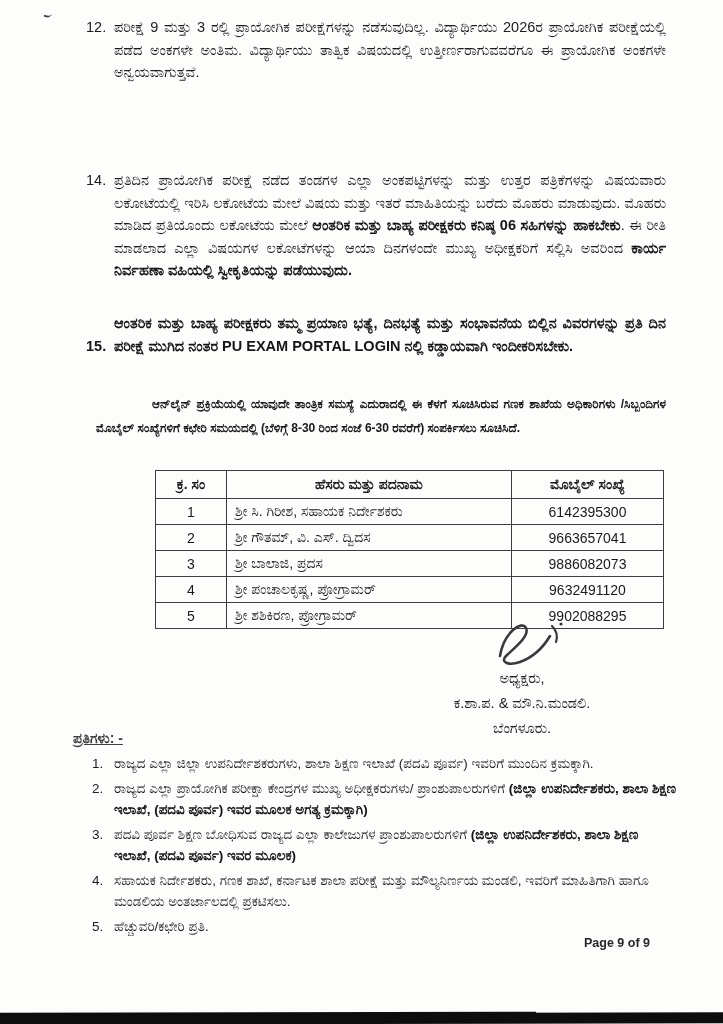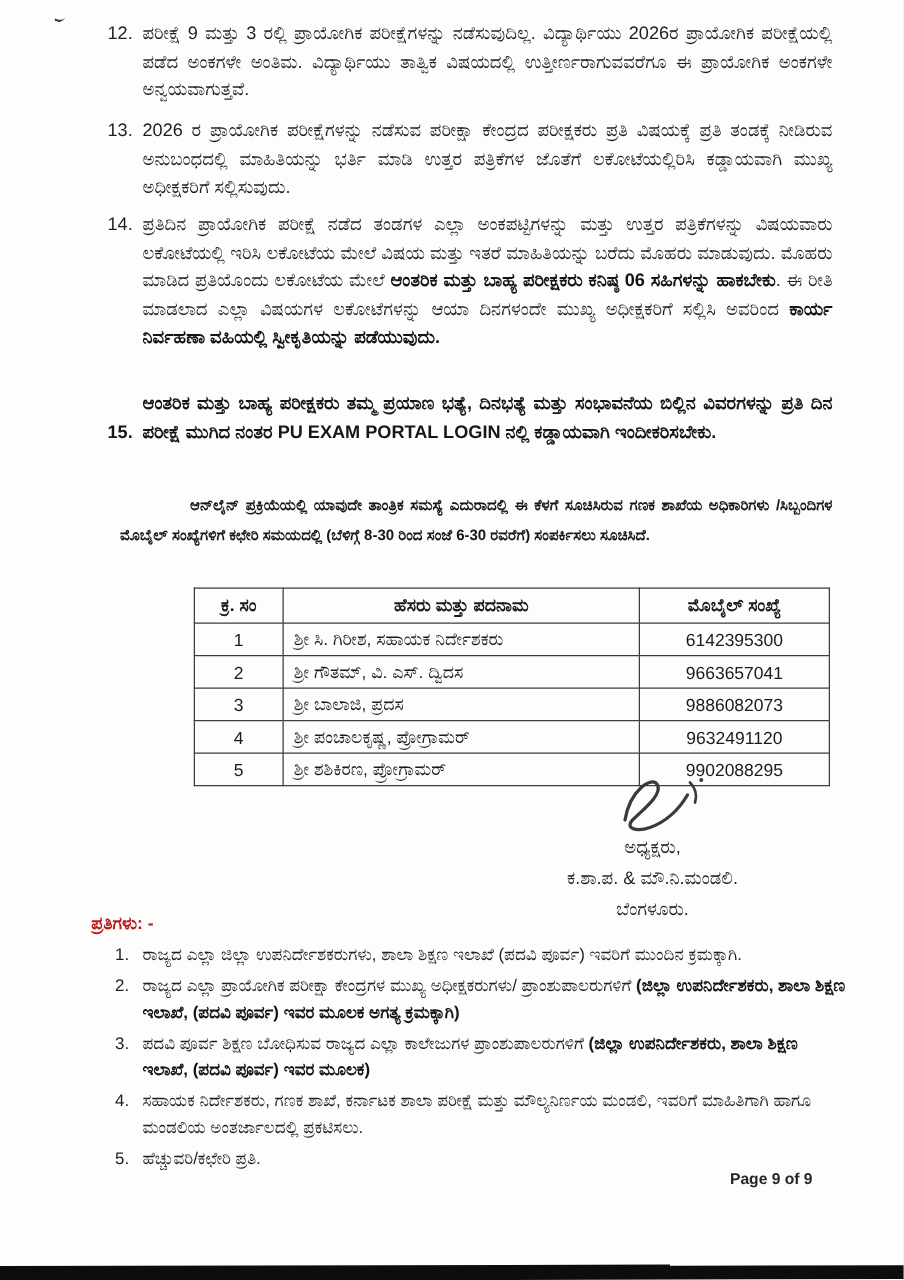--- a/index.html
+++ b/index.html
@@ -46,22 +46,22 @@
   .col-mob{width:135px;text-align:center;}
   
   .sig-svg{position:absolute;left:478px;top:618px;}
   .sig-block{
     position:absolute;left:402px;top:666px;width:240px;
     text-align:center;font-size:14.5px;line-height:25px;color:#222;
   }
   
   .copies-head{
     position:absolute;left:73px;top:730px;
-    font-size:14px;font-weight:700;
-    color:#b91c1c;
+    font-size:14px;font-weight:700;text-decoration:underline;
+    color:#404040;
   }
   .copies{
     position:absolute;left:92px;top:753px;width:586px;
     font-size:13.5px;line-height:21.5px;color:#1e1e1e;
   }
   .citem{display:flex;align-items:flex-start;margin-bottom:3px;}
   .citem .num{flex:0 0 22px;}
   .citem .txt{flex:1;text-align:left;}
   
   .pageno{
@@ -87,24 +87,20 @@
 
 <div class="page">
 
   <div class="artifact"></div>
 
   <div class="mitem" style="top:16px">
     <span class="num">12.</span>
     <span class="txt">ಪರೀಕ್ಷೆ 9 ಮತ್ತು 3 ರಲ್ಲಿ ಪ್ರಾಯೋಗಿಕ ಪರೀಕ್ಷೆಗಳನ್ನು ನಡೆಸುವುದಿಲ್ಲ. ವಿದ್ಯಾರ್ಥಿಯು 2026ರ ಪ್ರಾಯೋಗಿಕ ಪರೀಕ್ಷೆಯಲ್ಲಿ ಪಡೆದ ಅಂಕಗಳೇ ಅಂತಿಮ.  ವಿದ್ಯಾರ್ಥಿಯು ತಾತ್ವಿಕ ವಿಷಯದಲ್ಲಿ ಉತ್ತೀರ್ಣರಾಗುವವರೆಗೂ ಈ ಪ್ರಾಯೋಗಿಕ ಅಂಕಗಳೇ ಅನ್ವಯವಾಗುತ್ತವೆ.</span>
   </div>
 
-  <div class="mitem" style="top:94px">
-    <span class="num">13.</span>
-    <span class="txt">2026 ರ ಪ್ರಾಯೋಗಿಕ ಪರೀಕ್ಷೆಗಳನ್ನು ನಡೆಸುವ ಪರೀಕ್ಷಾ ಕೇಂದ್ರದ ಪರೀಕ್ಷಕರು ಪ್ರತಿ ವಿಷಯಕ್ಕೆ ಪ್ರತಿ ತಂಡಕ್ಕೆ ನೀಡಿರುವ ಅನುಬಂಧದಲ್ಲಿ ಮಾಹಿತಿಯನ್ನು ಭರ್ತಿ ಮಾಡಿ ಉತ್ತರ ಪತ್ರಿಕೆಗಳ ಜೊತೆಗೆ ಲಕೋಟೆಯಲ್ಲಿರಿಸಿ ಕಡ್ಡಾಯವಾಗಿ ಮುಖ್ಯ ಅಧೀಕ್ಷಕರಿಗೆ ಸಲ್ಲಿಸುವುದು.</span>
-  </div>
 
   <div class="mitem" style="top:169px">
     <span class="num">14.</span>
     <span class="txt"><span>ಪ್ರತಿದಿನ ಪ್ರಾಯೋಗಿಕ ಪರೀಕ್ಷೆ ನಡೆದ ತಂಡಗಳ ಎಲ್ಲಾ ಅಂಕಪಟ್ಟಿಗಳನ್ನು ಮತ್ತು ಉತ್ತರ ಪತ್ರಿಕೆಗಳನ್ನು ವಿಷಯವಾರು ಲಕೋಟೆಯಲ್ಲಿ ಇರಿಸಿ ಲಕೋಟೆಯ ಮೇಲೆ ವಿಷಯ ಮತ್ತು ಇತರೆ ಮಾಹಿತಿಯನ್ನು ಬರೆದು ಮೊಹರು ಮಾಡುವುದು. ಮೊಹರು ಮಾಡಿದ ಪ್ರತಿಯೊಂದು ಲಕೋಟೆಯ ಮೇಲೆ </span><span class="b">ಆಂತರಿಕ ಮತ್ತು ಬಾಹ್ಯ ಪರೀಕ್ಷಕರು ಕನಿಷ್ಠ 06 ಸಹಿಗಳನ್ನು ಹಾಕಬೇಕು</span><span>. ಈ ರೀತಿ ಮಾಡಲಾದ ಎಲ್ಲಾ ವಿಷಯಗಳ ಲಕೋಟೆಗಳನ್ನು ಆಯಾ ದಿನಗಳಂದೇ ಮುಖ್ಯ ಅಧೀಕ್ಷಕರಿಗೆ ಸಲ್ಲಿಸಿ ಅವರಿಂದ </span><span class="b">ಕಾರ್ಯ ನಿರ್ವಹಣಾ ವಹಿಯಲ್ಲಿ ಸ್ವೀಕೃತಿಯನ್ನು ಪಡೆಯುವುದು.</span></span>
   </div>
 
   <div class="mitem bold-item" style="top:312px">
     <span class="num">15.</span>
     <span class="txt">ಆಂತರಿಕ ಮತ್ತು ಬಾಹ್ಯ ಪರೀಕ್ಷಕರು ತಮ್ಮ ಪ್ರಯಾಣ ಭತ್ಯೆ, ದಿನಭತ್ಯೆ ಮತ್ತು ಸಂಭಾವನೆಯ ಬಿಲ್ಲಿನ ವಿವರಗಳನ್ನು ಪ್ರತಿ ದಿನ ಪರೀಕ್ಷೆ ಮುಗಿದ ನಂತರ PU EXAM PORTAL LOGIN ನಲ್ಲಿ ಕಡ್ಡಾಯವಾಗಿ ಇಂದೀಕರಿಸಬೇಕು.</span>
   </div>

